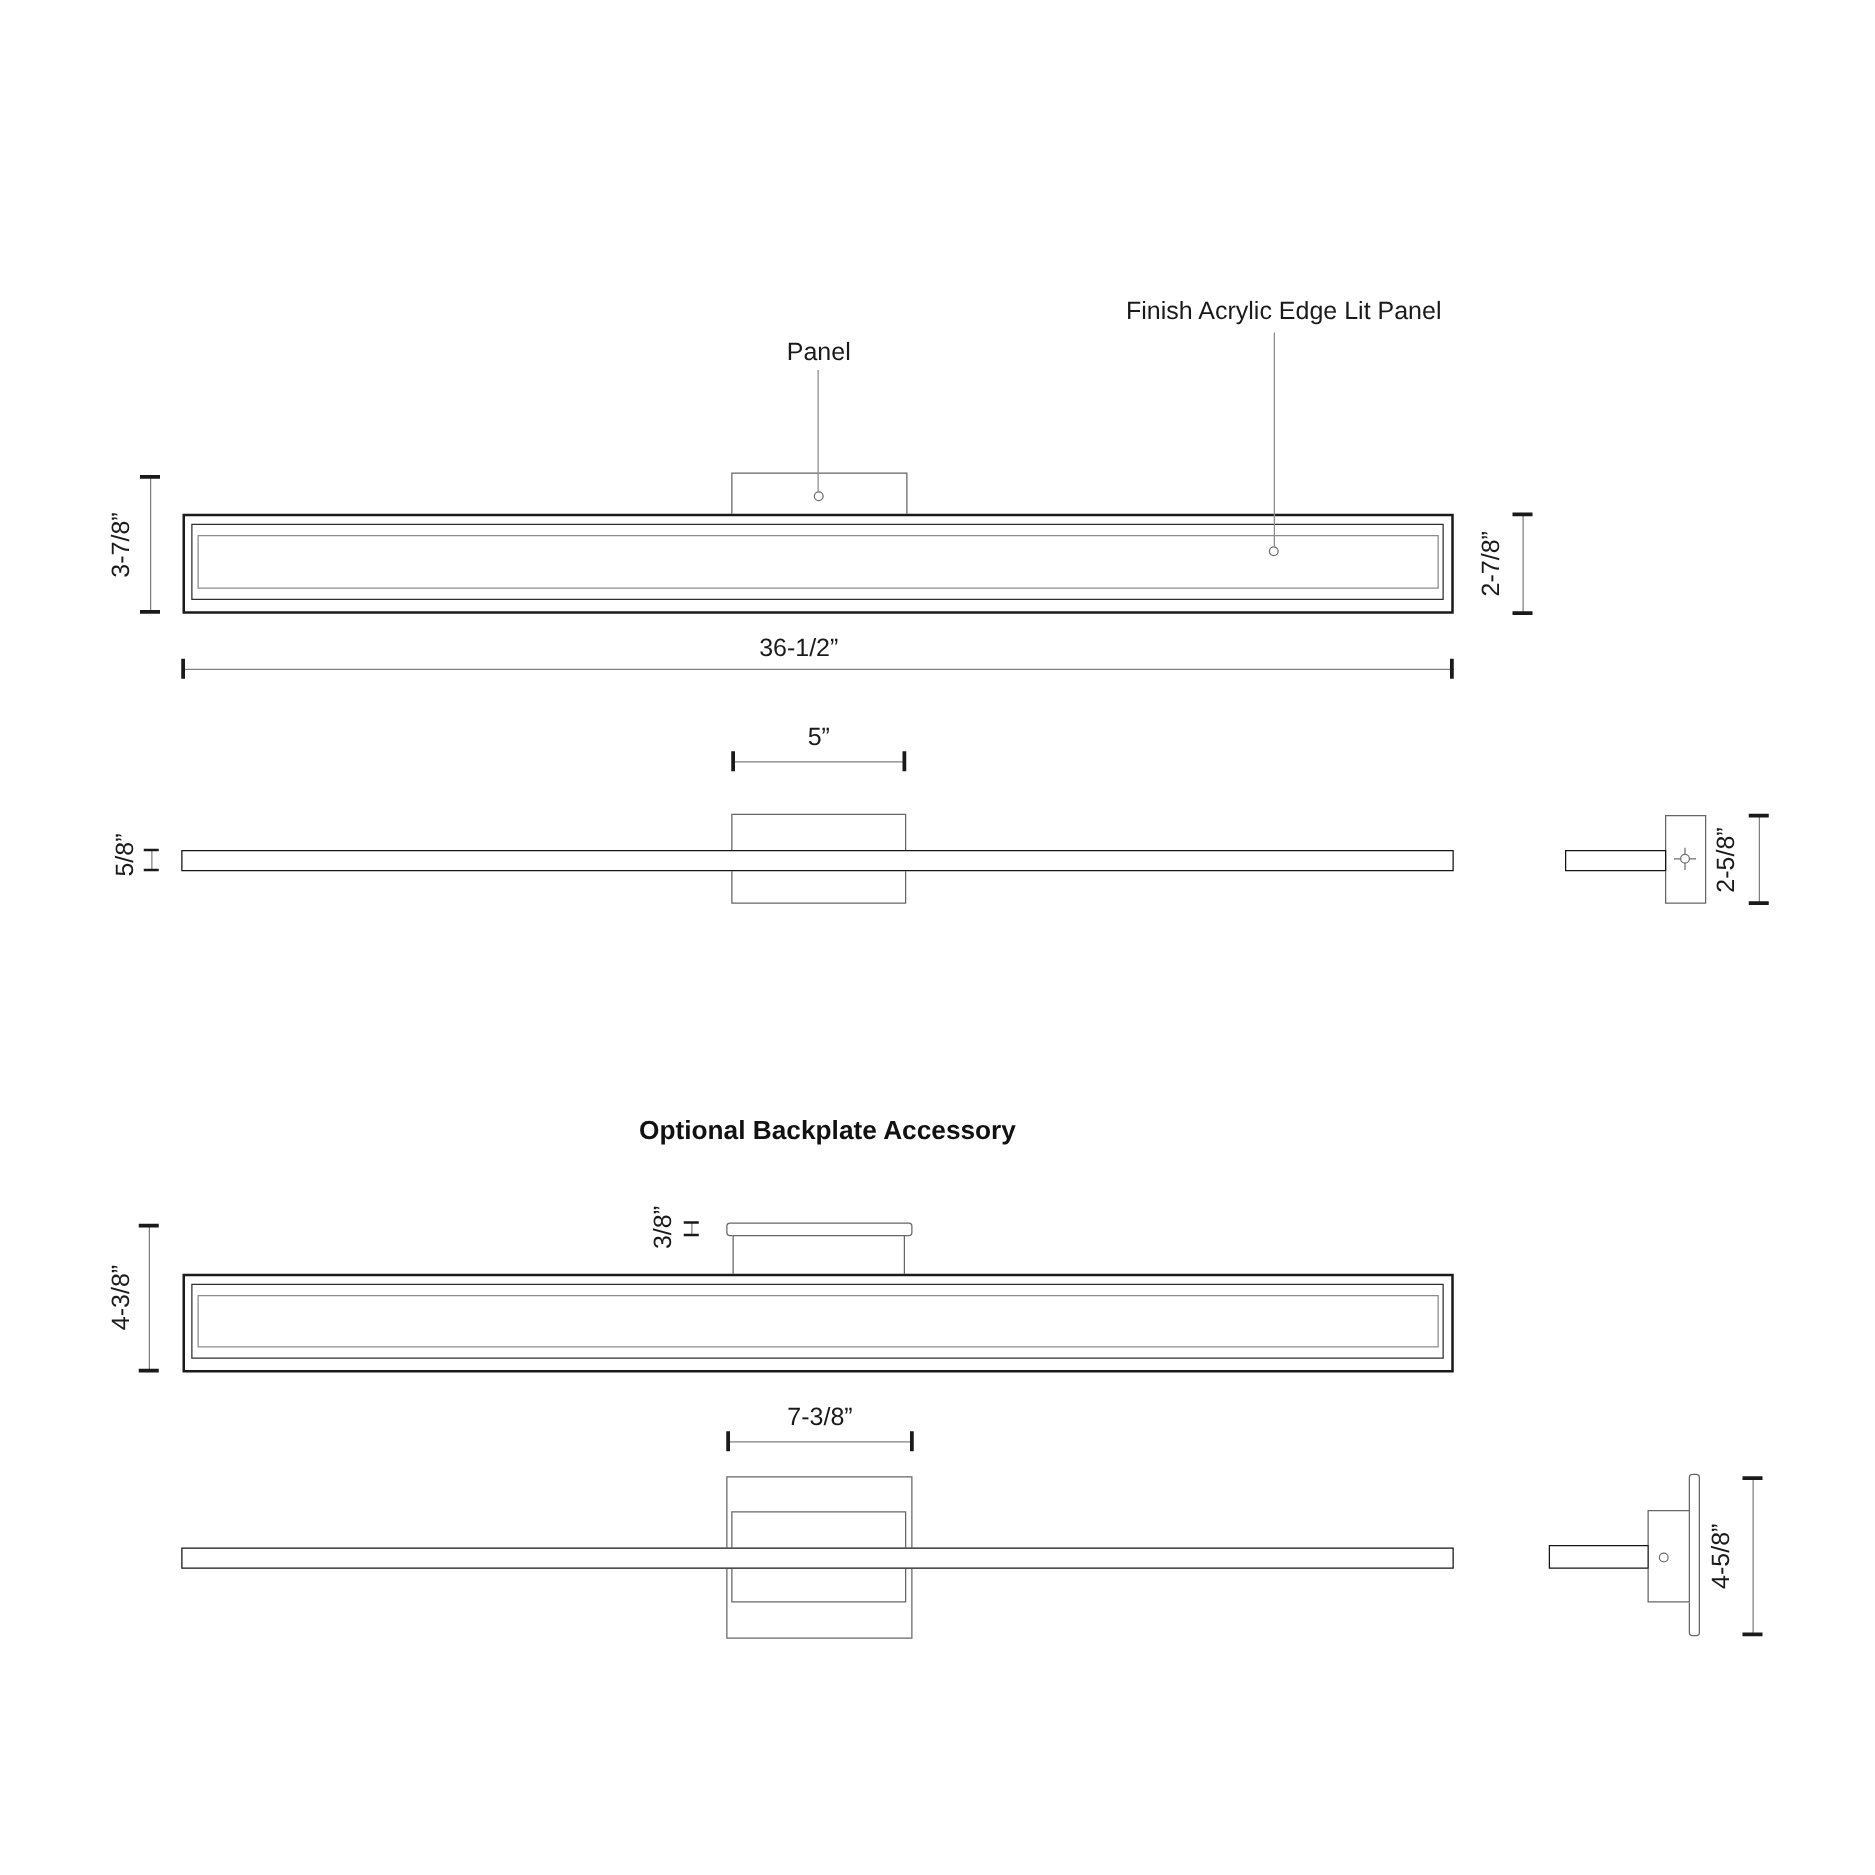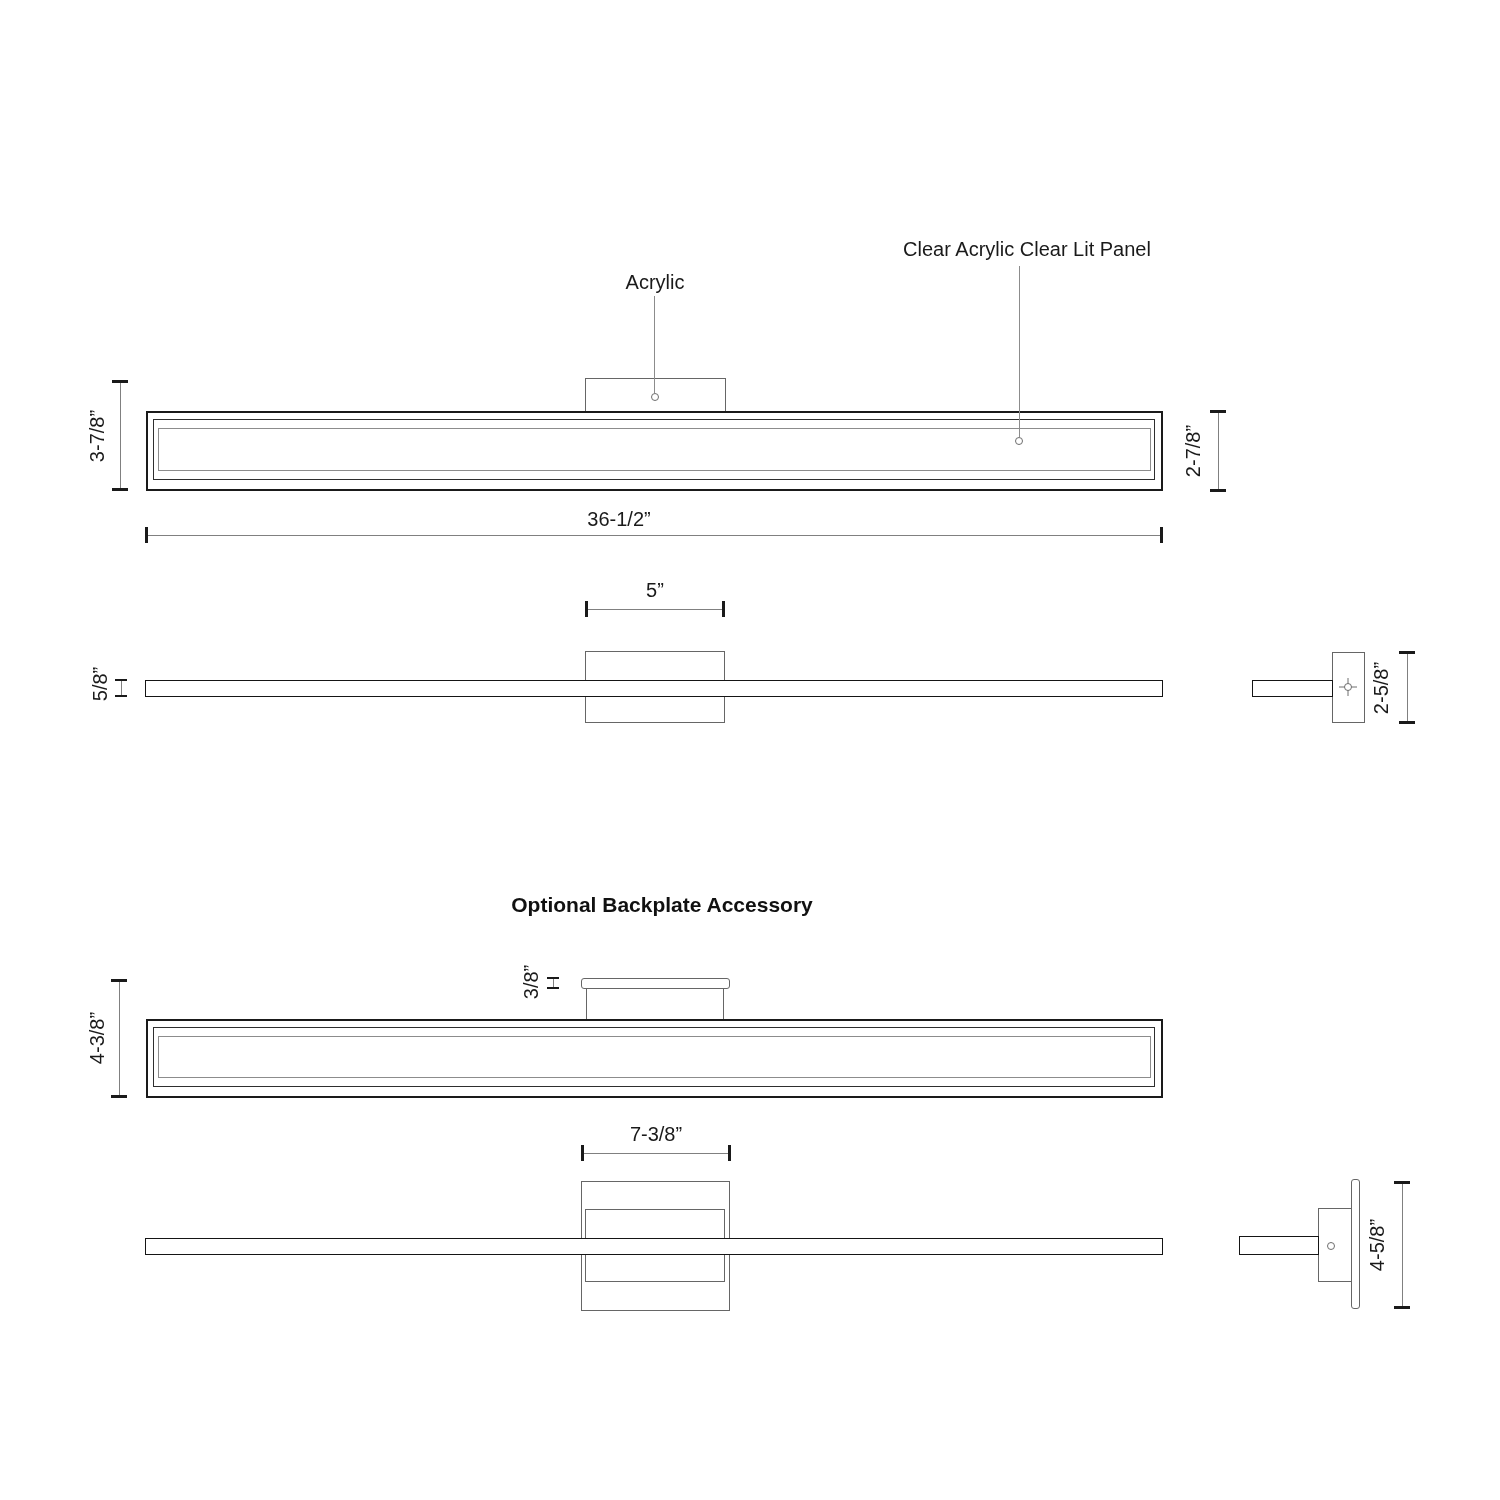--- a/index.html
+++ b/index.html
@@ -69,39 +69,39 @@
 <div id="canvas">
 
   <div>
 
     <div class="rect grayline" style="left:585px; top:378px; width:141px; height:35px;"></div>
 
     <div class="rect heavy" style="left:146px; top:411px; width:1017px; height:80px;"></div>
     <div class="rect medium" style="left:153px; top:419px; width:1002px; height:61px;"></div>
     <div class="rect panelline" style="left:158px; top:428px; width:993px; height:43px;"></div>
 
-    <div class="dimtext" style="left:655px; top:282px;">Acrylic</div>
+    <div class="dimtext" style="left:655px; top:282px;">Panel</div>
     <div class="leader" style="left:654px; top:296px; height:97px;"></div>
     <div class="dot" style="left:651px; top:393px;"></div>
 
-    <div class="dimtext" style="left:1027px; top:249px;">Clear Acrylic Clear Lit Panel</div>
+    <div class="dimtext" style="left:1027px; top:249px;">Finish Acrylic Edge Lit Panel</div>
     <div class="leader" style="left:1019px; top:266px; height:171px;"></div>
     <div class="dot" style="left:1015px; top:437px;"></div>
 
     <div class="dlineV" style="left:120px; top:381px; height:108px;"></div>
     <div class="tickH" style="left:112px; top:380px;"></div>
     <div class="tickH" style="left:112px; top:488px;"></div>
     <div class="dimtext rot" style="left:97px; top:436px;">3-7/8”</div>
 
     <div class="dlineV" style="left:1218px; top:411px; height:80px;"></div>
     <div class="tickH" style="left:1210px; top:410px;"></div>
     <div class="tickH" style="left:1210px; top:489px;"></div>
     <div class="dimtext rot" style="left:1193px; top:451px;">2-7/8”</div>
 
-    <div class="dimtext" style="left:619px; top:519px;">36-1/2”</div>
+    <div class="dimtext" style="left:639px; top:519px;">36-1/2”</div>
     <div class="dlineH" style="left:146px; top:535px; width:1017px;"></div>
     <div class="tickV" style="left:145px; top:527px;"></div>
     <div class="tickV" style="left:1160px; top:527px;"></div>
   </div>
 
   <div>
 
     <div class="dimtext" style="left:655px; top:590px;">5”</div>
     <div class="dlineH" style="left:586px; top:609px; width:138px;"></div>
     <div class="tickV" style="left:585px; top:601px;"></div>

